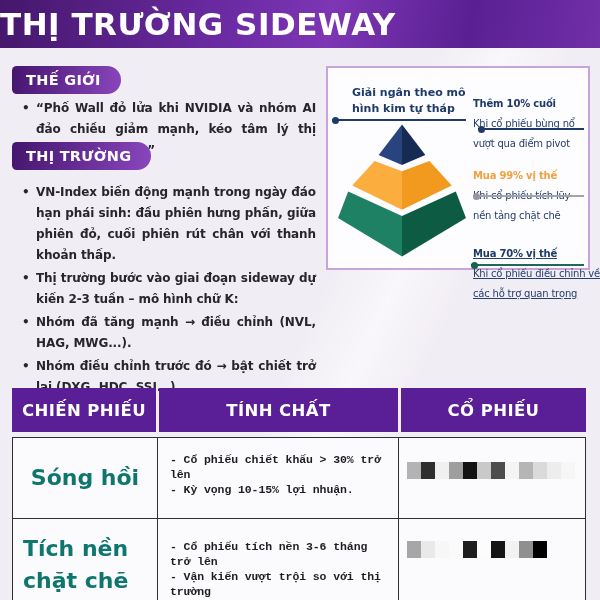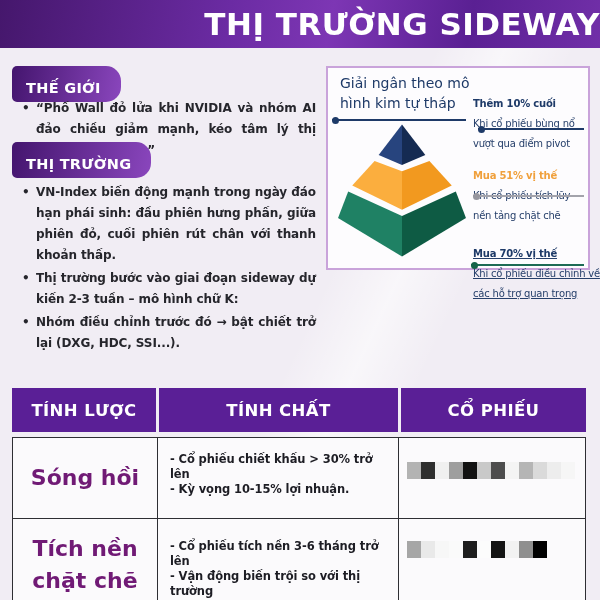--- a/index.html
+++ b/index.html
@@ -4,44 +4,44 @@
 <style>
   html,body{margin:0;padding:0;}
   body{width:600px;height:600px;overflow:hidden;
        font-family:"DejaVu Sans","Liberation Sans",sans-serif;background:#f2eef5;}
   #canvas{position:relative;width:600px;height:600px;overflow:hidden;
     background:linear-gradient(115deg, rgba(255,255,255,0) 52%, rgba(255,255,255,.55) 60%, rgba(255,255,255,0) 68%),#f1edf4;}
 
   
   .hdr{position:absolute;left:0;top:0;width:600px;height:48px;
     background:linear-gradient(100deg,#45176c 0%,#6b2ba3 38%,#7d36b4 55%,#5a2093 78%,#712fa8 100%);
-    display:flex;align-items:center;justify-content:flex-end;}
+    display:flex;align-items:center;justify-content:flex-start;}
   .hdr h1{margin:0;color:#ffffff;font-size:31px;font-weight:bold;letter-spacing:.5px;}
 
   
   .badge{position:absolute;left:12px;height:28px;display:inline-flex;align-items:center;
-    padding:8px 20px 0 14px;color:#fff;font-weight:bold;font-size:14.5px;letter-spacing:.3px;
+    padding:0 20px 0 14px;color:#fff;font-weight:bold;font-size:14.5px;letter-spacing:.3px;
     background:linear-gradient(100deg,var(--badge_from,#44156e),var(--badge_to,#8a46bd));
     border-radius:5px 15px 15px 5px;}
   #badge-world{top:66px;}
   #badge-market{top:142px;}
 
   
   .bullets{position:absolute;left:16px;width:300px;margin:0;padding:0;list-style:none;
     color:#26262c;font-size:12px;font-weight:bold;letter-spacing:-.1px;line-height:21px;text-align:justify;}
   #world-list{top:98px;}
   #market-list{top:182px;}
   .bullets li{position:relative;padding-left:20px;margin:0 0 2px 0;}
   .bullets li::before{content:"•";position:absolute;left:6px;}
 
   
   .panel{position:absolute;left:326px;top:66px;width:264px;height:204px;box-sizing:border-box;
     background:#fdfcfe;border:2px solid var(--panel_border,#c9a3da);}
-  .panel h2{position:absolute;left:12px;top:5px;width:142px;margin:0;
-    font-size:14px;line-height:1.45;color:#1e3a68;font-weight:normal;}
+  .panel h2{position:absolute;left:12px;top:5px;width:142px;margin:12px;
+    font-size:11px;line-height:1.45;color:#1e3a68;font-weight:bold;}
   .connector{position:absolute;height:2px;}
   .cdot{position:absolute;left:0;top:-2.5px;width:7px;height:7px;border-radius:50%;}
   #title-line{left:4px;top:51px;width:134px;}
   #ann1-line{left:150px;top:60px;width:106px;}
   #ann2-line{left:145px;top:127px;width:111px;}
   #ann3-line{left:143px;top:196px;width:113px;}
   .pyr{position:absolute;left:8px;top:54px;}
   .ann{position:absolute;left:145px;white-space:nowrap;font-size:10px;letter-spacing:-.2px;color:#27406b;margin-top:24px;}
   .ann div{line-height:20px;}
   .ann .ann-title{font-weight:bold;}
@@ -49,24 +49,24 @@
 
   
   .tbl{position:absolute;left:12px;top:388px;width:574px;}
   .thead{display:grid;grid-template-columns:144px 239px 185px;gap:3px;height:44px;}
   .th{background:var(--accent_purple,#5a1f96);color:#fff;display:flex;align-items:center;justify-content:center;
     font-weight:bold;font-size:16.5px;letter-spacing:.4px;}
   .tbody{margin-top:5px;}
   .trow{display:grid;grid-template-columns:146px 241px 187px;}
   .trow.r2{margin-top:-1px;}
   .td{border:1px solid #2e2e33;background:#fbfafc;box-sizing:border-box;}
-  .td.cm{margin-left:-1px;}
+  .td.cm{margin-left:-1px;font-family:Liberation Mono, monospace;}
   .r1 .td{height:82px;} .r2 .td{height:93px;}
-  .c1{display:flex;align-items:center;justify-content:center;text-align:center;
-    font-size:22px;font-weight:bold;color:#701a75;line-height:1.45;padding:0 10px;}
+  .c1{display:flex;align-items:center;justify-content:center;
+    font-size:22px;font-weight:bold;color:#0f766e;line-height:1.45;padding:0 10px;}
   .c2{padding:14px 6px 0 12px;font-size:11.5px;font-weight:bold;letter-spacing:-.1px;line-height:15px;color:#1d1d24;}
   .r2 .c2{padding-top:20px;}
   .c3{position:relative;}
   .redact{position:absolute;left:8px;display:flex;}
   #redact1{top:24px;} #redact2{top:22px;}
   .px{display:block;width:14px;height:17px;}
 </style>
 </head>
 <body>
 
@@ -80,20 +80,21 @@
 
   <ul class="bullets" id="world-list">
     <li>“Phố Wall đỏ lửa khi NVIDIA và nhóm AI đảo chiều giảm mạnh, kéo tâm lý thị trường đi xuống.”</li>
   </ul>
 
   <div class="badge" id="badge-market">THỊ TRƯỜNG</div>
 
   <ul class="bullets" id="market-list">
     <li>VN-Index biến động mạnh trong ngày đáo hạn phái sinh: đầu phiên hưng phấn, giữa phiên đỏ, cuối phiên rút chân với thanh khoản thấp.</li>
     <li>Thị trường bước vào giai đoạn sideway dự kiến 2-3 tuần – mô hình chữ K:</li>
+    <li>Nhóm đã tăng mạnh → điều chỉnh (NVL, HAG, MWG...).</li>
     <li>Nhóm điều chỉnh trước đó → bật chiết trở lại (DXG, HDC, SSI...).</li>
   </ul>
 
   <section class="panel">
     <h2>Giải ngân theo mô hình kim tự tháp</h2>
 
     <div class="connector" id="title-line" style="background: rgb(30, 58, 104);">
       <span class="cdot" style="background: rgb(30, 58, 104);"></span>
     </div>
 
@@ -109,41 +110,41 @@
     <div class="ann" id="ann1">
       <div class="ann-title" style="color: rgb(30, 58, 104);">Thêm 10% cuối</div>
       <div>Khi cổ phiếu bùng nổ</div>
       <div>vượt qua điểm pivot</div>
     </div>
     <div class="connector" id="ann1-line" style="background: rgb(30, 58, 104);">
       <span class="cdot" style="background: rgb(30, 58, 104);"></span>
     </div>
 
     <div class="ann" id="ann2">
-      <div class="ann-title" style="color: rgb(240, 160, 60);">Mua 51% vị thế</div>
+      <div class="ann-title" style="color: rgb(240, 160, 60);">Mua 99% vị thế</div>
       <div>Khi cổ phiếu tích lũy</div>
       <div>nền tảng chặt chẽ</div>
     </div>
     <div class="connector" id="ann2-line" style="background: rgb(163, 163, 171);">
       <span class="cdot" style="background: rgb(151, 151, 159);"></span>
     </div>
 
     <div class="ann" id="ann3">
       <div class="ann-title" style="color: rgb(30, 58, 104);">Mua 70% vị thế</div>
       <div>Khi cổ phiếu điều chỉnh về</div>
       <div>các hỗ trợ quan trọng</div>
     </div>
     <div class="connector" id="ann3-line" style="background: rgb(29, 107, 85);">
       <span class="cdot" style="background: rgb(21, 100, 73);"></span>
     </div>
   </section>
 
   <div class="tbl">
     <div class="thead">
-      <div class="th">TÍNH LƯỢC</div>
+      <div class="th">CHIẾN PHIẾU</div>
       <div class="th">TÍNH CHẤT</div>
       <div class="th">CỔ PHIẾU</div>
     </div>
     <div class="tbody">
       <div class="trow r1">
         <div class="td c1">Sóng hồi</div>
         <div class="td c2 cm">
           <div>- Cổ phiếu chiết khấu &gt; 30% trở lên</div>
           <div>- Kỳ vọng 10-15% lợi nhuận.</div>
         </div>
@@ -161,21 +162,21 @@
               <span class="px" style="background: rgb(218, 218, 218);"></span>
               <span class="px" style="background: rgb(237, 237, 237);"></span>
               <span class="px" style="background: rgb(246, 246, 246);"></span>
             </div>
         </div>
       </div>
       <div class="trow r2">
         <div class="td c1">Tích nền chặt chẽ</div>
         <div class="td c2 cm">
           <div>- Cổ phiếu tích nền 3-6 tháng trở lên</div>
-          <div>- Vận động biến trội so với thị trường</div>
+          <div>- Vận kiến vượt trội so với thị trường</div>
           <div>- Kỳ vọng target 30-50%</div>
         </div>
         <div class="td c3 cm">
           <div class="redact" id="redact2">
               <span class="px" style="background: rgb(166, 166, 166);"></span>
               <span class="px" style="background: rgb(233, 233, 233);"></span>
               <span class="px" style="background: rgb(247, 247, 247);"></span>
               <span class="px" style="background: rgb(250, 250, 250);"></span>
               <span class="px" style="background: rgb(30, 30, 30);"></span>
               <span class="px" style="background: rgb(252, 252, 252);"></span>

